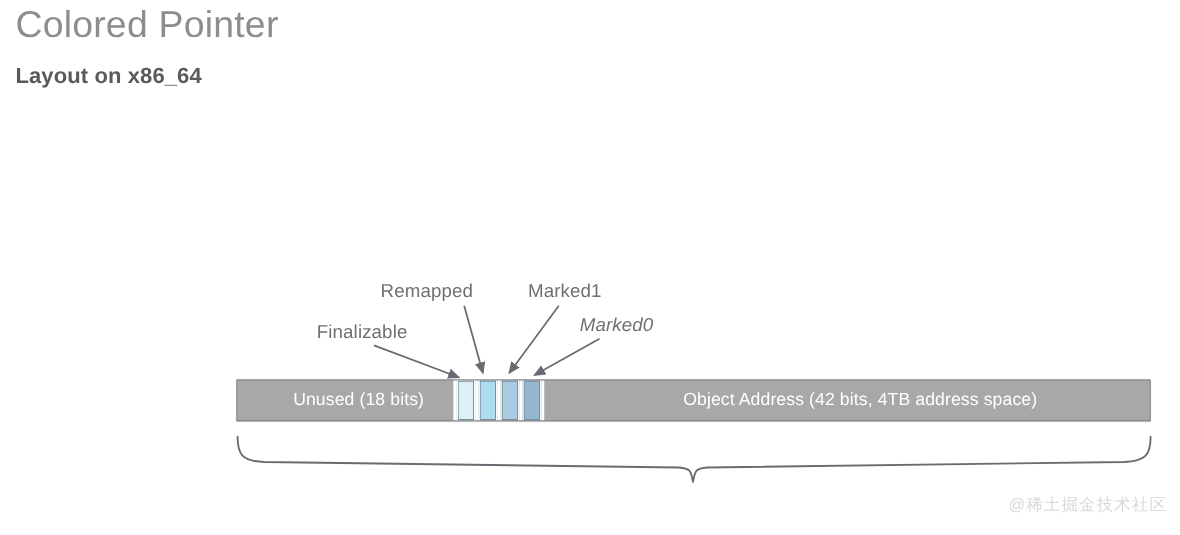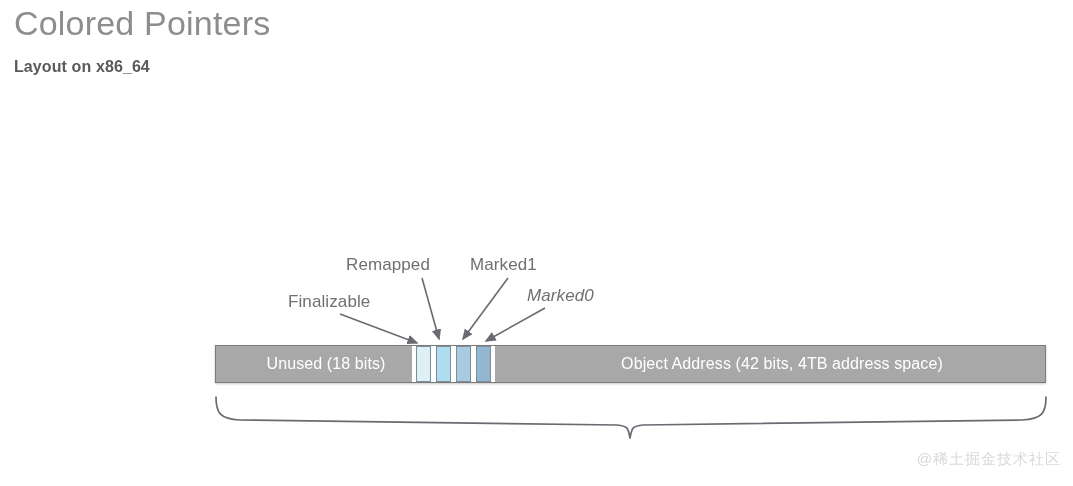--- a/index.html
+++ b/index.html
@@ -24,21 +24,21 @@
     font-size: 34px;
     font-weight: 400;
     color: #8d8d8d;
     letter-spacing: 0.2px;
     white-space: nowrap;
   }
   #slide-subtitle {
     position: absolute;
     left: 14px;
     top: 58px;
-    font-size: 16px;
+    font-size: 20px;
     font-weight: 700;
     color: #5a5a5a;
     letter-spacing: 0.1px;
     white-space: nowrap;
   }
 
   
   #diagram {
     position: absolute;
     left: 0;
@@ -91,21 +91,21 @@
   
   .callout-label {
     position: absolute;
     font-size: 17px;
     color: #707070;
     white-space: nowrap;
     letter-spacing: 0.1px;
   }
   #label-finalizable { left: 288px; top: 292px; }
   #label-remapped    { left: 346px; top: 255px; }
-  #label-marked1     { left: 470px; top: 255px; }
+  #label-marked1     { left: 480px; top: 255px; }
   #label-marked0     { left: 527px; top: 286px; font-style: italic; }
 
   
   #brace-caption {
     position: absolute;
     left: 0;
     top: 455px;
     width: 1073px;
     text-align: center;
     font-size: 17px;
@@ -130,21 +130,21 @@
     left: 0;
     top: 0;
     width: 1073px;
     height: 486px;
     pointer-events: none;
   }
 </style>
 </head>
 <body>
 
-<div id="slide-title">Colored Pointers</div>
+<div id="slide-title">Colored Pointer</div>
 
 <div id="slide-subtitle">Layout on x86_64</div>
 
 <div id="diagram">
 
   <div class="callout-label" id="label-finalizable">Finalizable</div>
 
   <div class="callout-label" id="label-remapped">Remapped</div>
 
   <div class="callout-label" id="label-marked1">Marked1</div>

